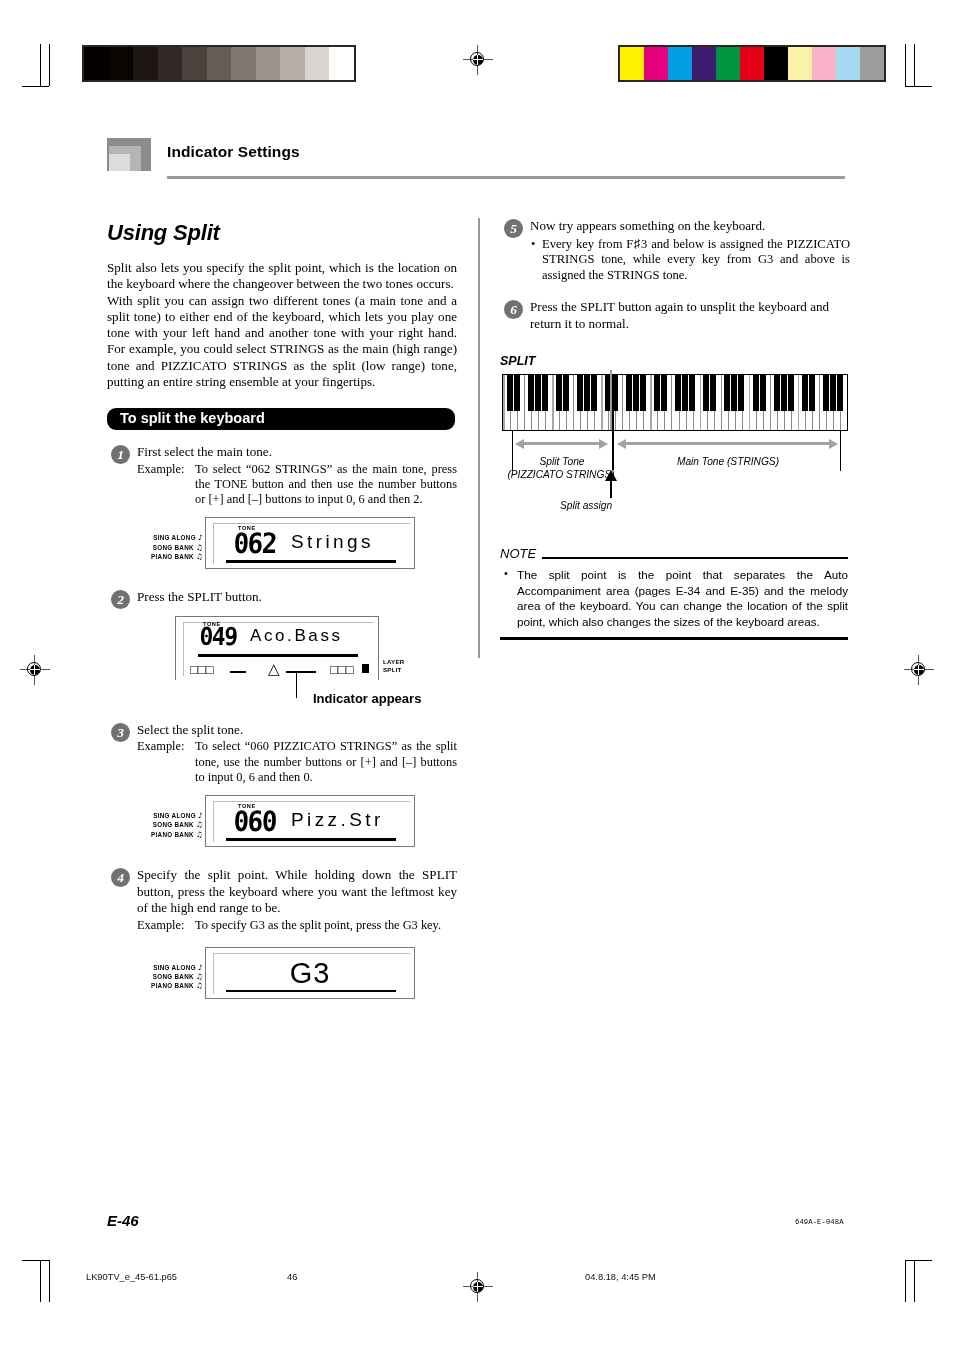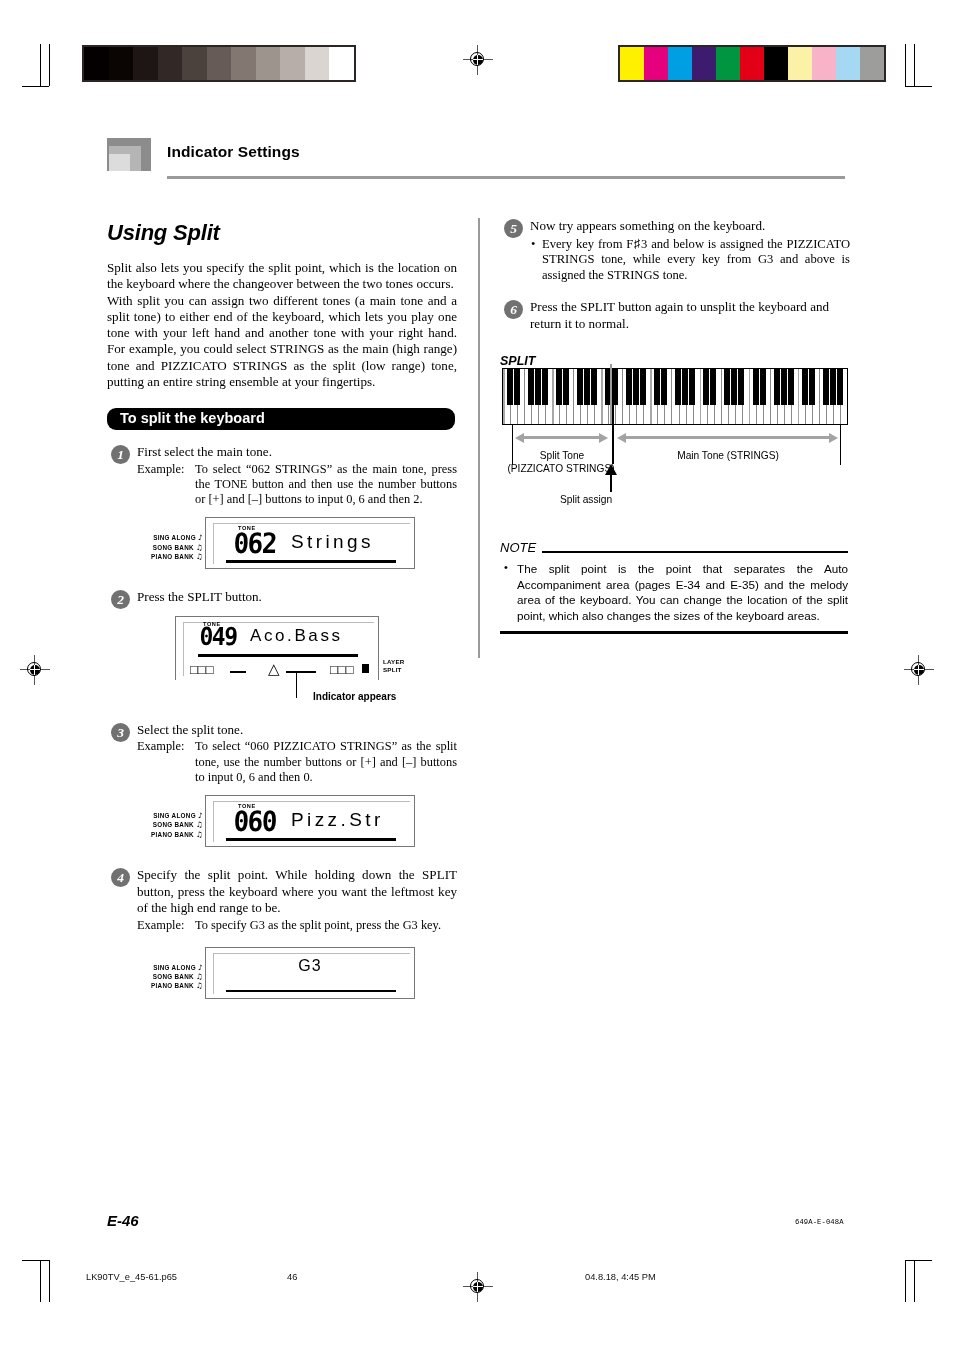--- a/index.html
+++ b/index.html
@@ -257,21 +257,21 @@
     font-family: "Liberation Sans", sans-serif;
     font-size: 19px;
     letter-spacing: 3.4px;
     white-space: nowrap;
   }
   .lcd-center-big {
     position: absolute;
     left: 0; right: 0; top: 9px;
     text-align: center;
     font-family: "Liberation Sans", sans-serif;
-    font-size: 16px;
+    font-size: 29px;
     letter-spacing: 1px;
   }
   .lcd-underline {
     position: absolute;
     left: 20px; top: 42px;
     width: 170px; height: 2.6px;
     background: #000;
   }
 
   
@@ -322,35 +322,37 @@
     position: absolute;
     left: 189px; top: 56px;
     width: 1.4px; height: 26px;
     background: #000;
   }
   .ind-caption {
     position: absolute;
     left: 206px; top: 75px;
     font-family: "Liberation Sans", sans-serif;
     font-weight: bold;
-    font-size: 10px;
+    font-size: 13px;
   }
 
   
   .split-label {
     font-family: "Liberation Sans", sans-serif;
     font-style: italic;
     font-weight: bold;
     font-size: 12.5px;
     margin-top: 22px;
   }
   .kbd-figure {
     position: relative;
+    margin-top: 6px;
     width: 350px;
     height: 120px;
+    font-style: italic;
   }
   .kbd {
     position: absolute;
     left: 2px; top: 0;
     width: 346px; height: 57px;
     border: 1px solid #000;
     box-sizing: border-box;
     background: #fff;
     overflow: hidden;
   }

